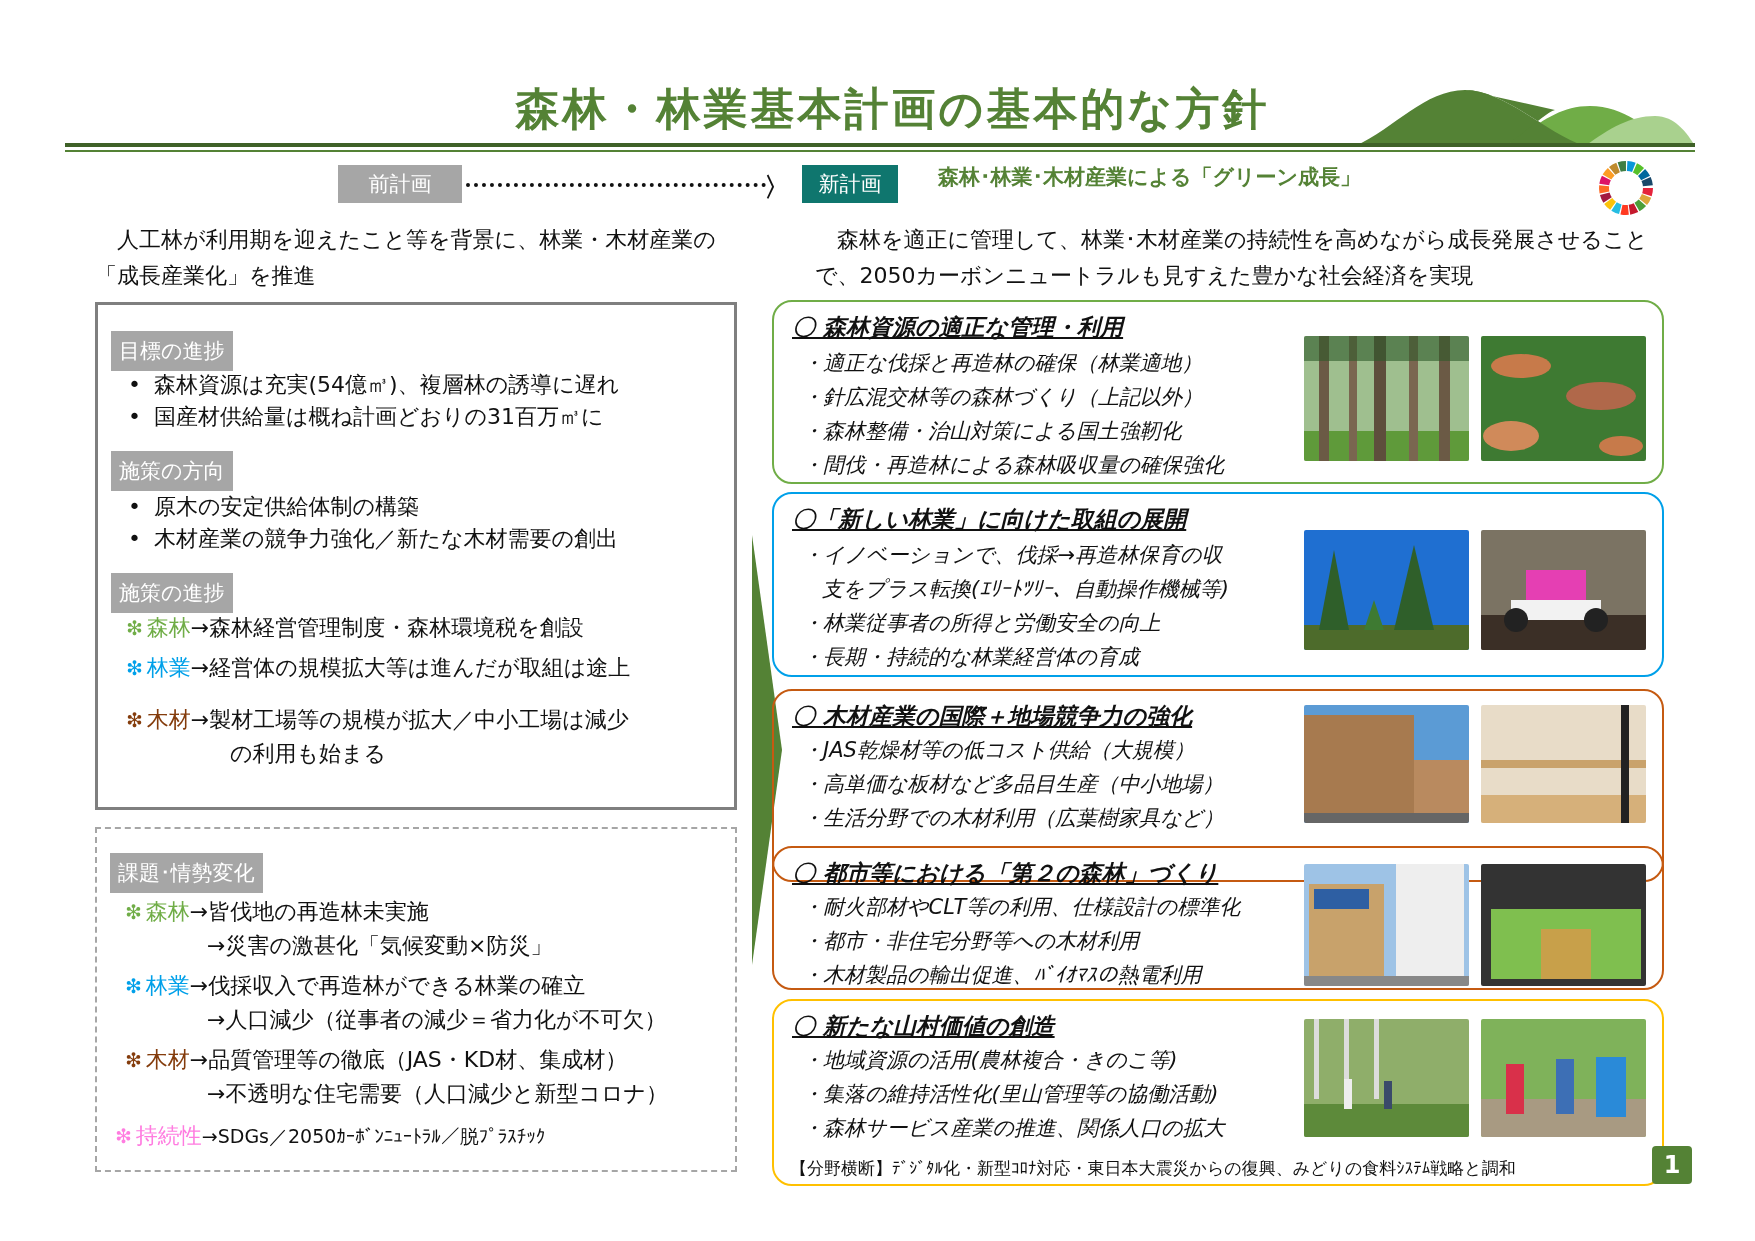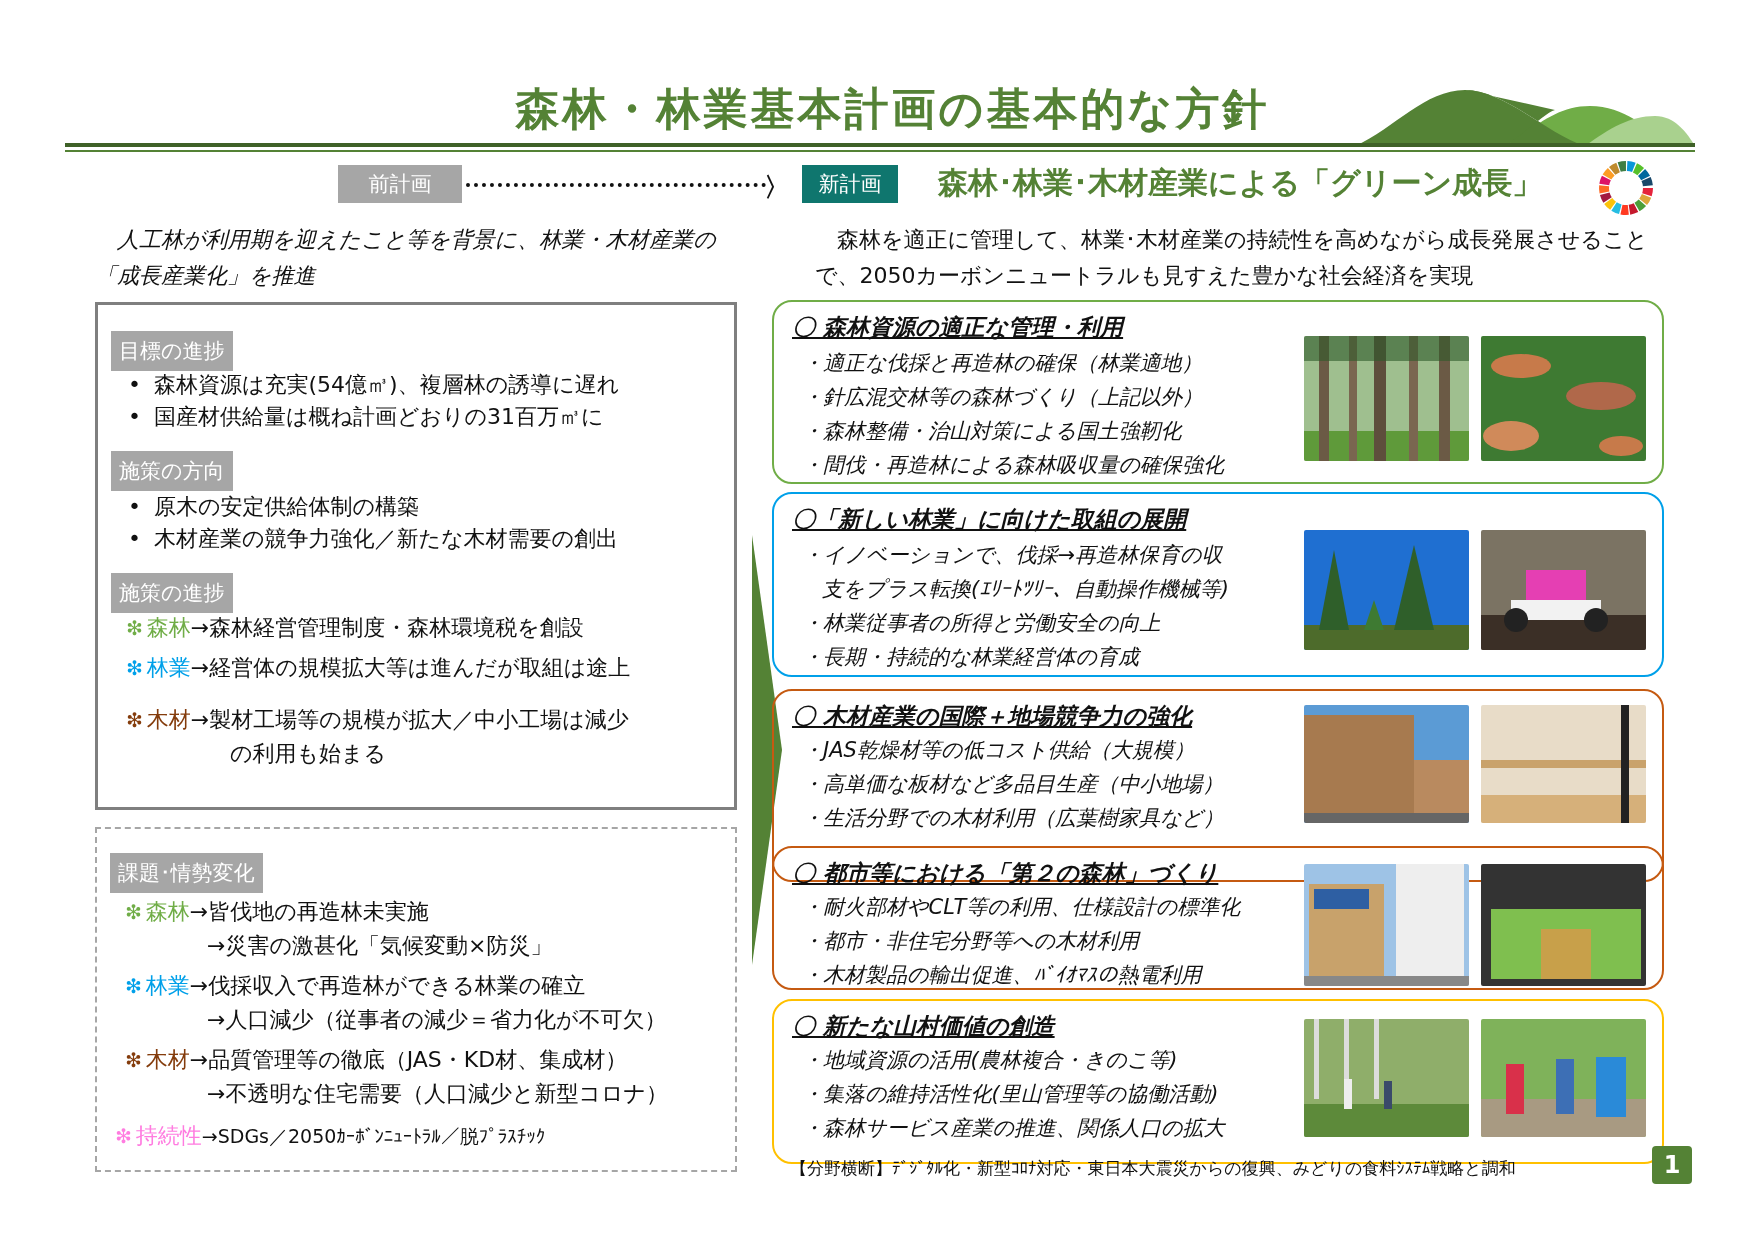--- a/index.html
+++ b/index.html
@@ -9,24 +9,24 @@
   .title { left: 0; width: 1755px; top: 80px; text-align: center; font-size: 44px; font-weight: bold;
            color: #548235; letter-spacing: 3px; padding-left: 30px; }
   .rule1 { left: 65px; top: 143px; width: 1630px; height: 4px; background: #3f6128; }
   .rule2 { left: 65px; top: 150px; width: 1630px; height: 2px; background: #548235; }
   .mountains { left: 1355px; top: 88px; width: 340px; height: 58px; }
   .tag { height: 38px; line-height: 38px; text-align: center; color: #fff; font-size: 21px; }
   .tag-old { left: 338px; top: 165px; width: 124px; background: #a6a6a6; }
   .tag-new { left: 802px; top: 165px; width: 96px; background: #0f766e; }
   .dotline { left: 466px; top: 183px; width: 300px; border-top: 4px dotted #111; }
   .arrowhead { left: 764px; top: 170px; font-size: 26px; font-weight: bold; }
-  .green-title { left: 938px; top: 163px; font-size: 30px; font-weight: bold; color: #548235; }
+  .green-title { left: 938px; top: 163px; font-size: 21px; font-weight: bold; color: #548235; }
   .sdg { left: 1598px; top: 160px; width: 56px; height: 56px; }
   .intro { font-size: 22px; line-height: 36px; }
-  .intro-left { left: 95px; top: 222px; width: 640px; text-indent: 1em; font-style: italic; }
+  .intro-left { left: 95px; top: 222px; width: 640px; text-indent: 1em; }
   .intro-right { left: 815px; top: 222px; width: 860px; text-indent: 1em; }
   .leftbox { left: 95px; top: 302px; width: 642px; height: 508px; border: 3px solid #7f7f7f; }
   .dashbox { left: 95px; top: 827px; width: 642px; height: 345px; border: 2px dashed #a6a6a6; }
   .sectag { position: absolute; left: 13px; height: 40px; line-height: 40px; padding: 0 8px; background: #a6a6a6;
             color: #fff; font-size: 21px; margin-top: 8px; }
   .blt { position: absolute; left: 30px; font-size: 22px; line-height: 32px; white-space: nowrap; }
   .blt .dot { display: inline-block; width: 26px; }
   .cat { position: absolute; left: 28px; font-size: 22px; line-height: 34px; white-space: nowrap; }
   .cat .ast { font-size: 20px; margin-right: 4px; }
   .cat .sub { display: block; padding-left: 82px; }
@@ -217,21 +217,21 @@
       <rect x="92" y="0" width="68" height="122" fill="#eeeeee"></rect>
     <rect y="112" width="165" height="10" fill="#888"></rect>
   </svg>
   <svg class="photo" style="left:707px; top:16px; height:122px" viewBox="0 0 165 122" preserveAspectRatio="none">
     <rect width="165" height="122" fill="#333"></rect>
       <rect x="10" y="45" width="150" height="70" fill="#7fbf4f"></rect>
     <rect x="60" y="65" width="50" height="50" fill="#c8a04a"></rect>
   </svg>
 </div>
 
-<div class="rbox" style="top:999px; height:165px; border-color:#ffc000;">
+<div class="rbox" style="top:999px; height:187px; border-color:#ffc000;">
   <h3>〇 新たな山村価値の創造</h3>
   <ul style="top:42px">
     <li>・地域資源の活用(農林複合・きのこ等)</li>
     <li>・集落の維持活性化(里山管理等の協働活動)</li>
     <li>・森林サービス産業の推進、関係人口の拡大</li>
   </ul>
   <svg class="photo" style="left:530px; top:18px; height:118px" viewBox="0 0 165 118" preserveAspectRatio="none">
     <rect width="165" height="118" fill="#8fae6a"></rect>
       <rect x="10" width="5" height="80" fill="#ddd"></rect>
     <rect x="40" width="5" height="80" fill="#ddd"></rect>

